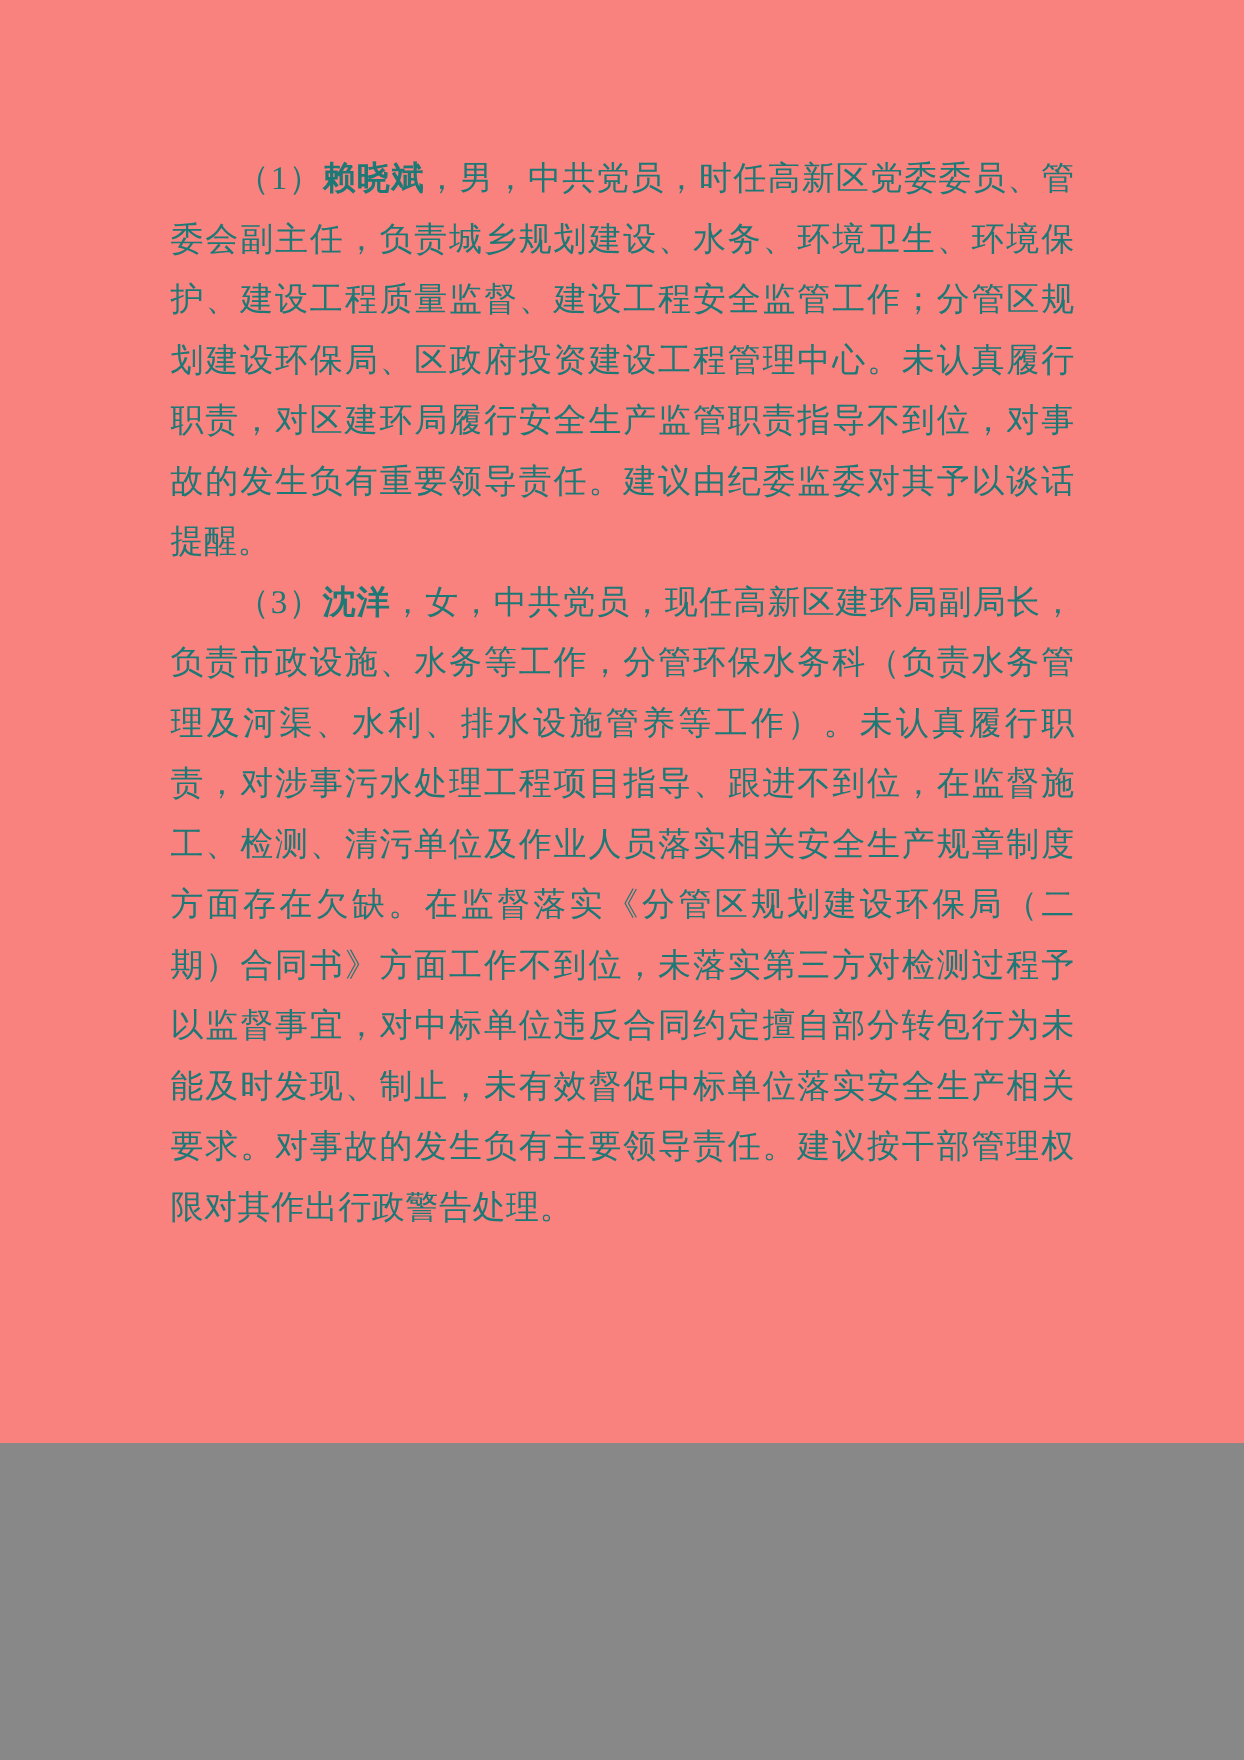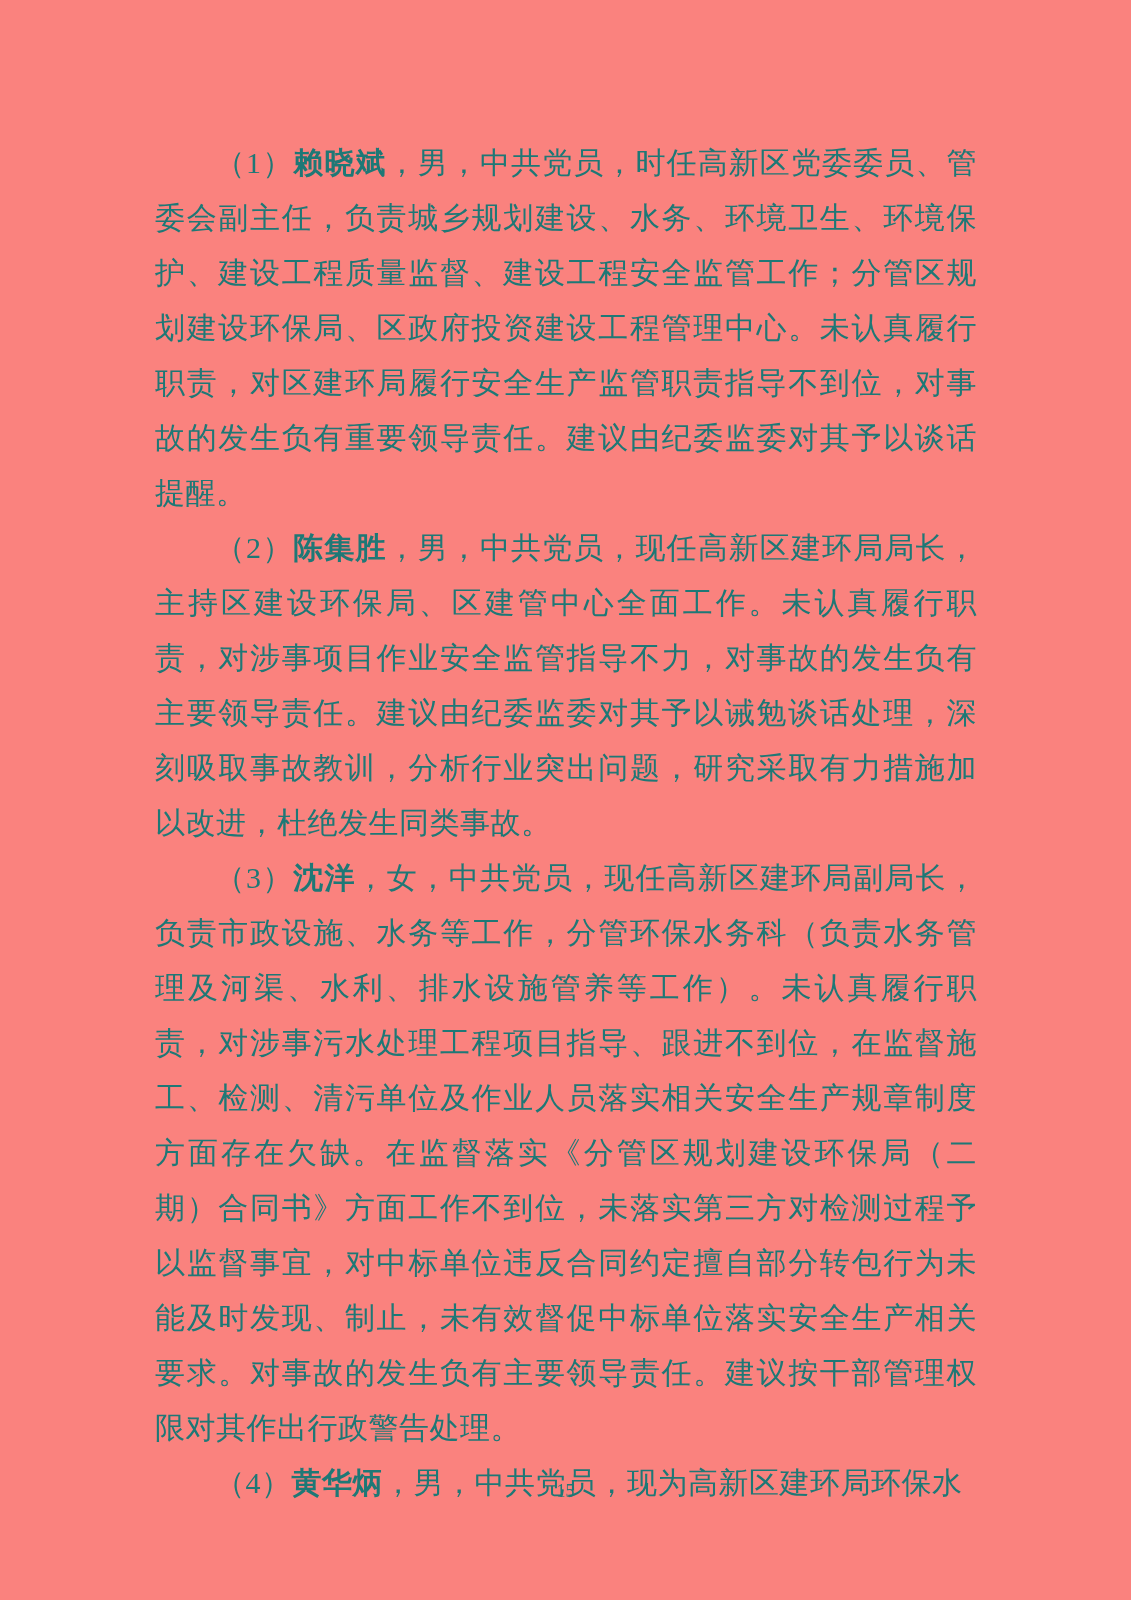--- a/index.html
+++ b/index.html
@@ -6,21 +6,21 @@
     --bg: #fa827e;
     --ink: #1e7876;
   }
   * { margin: 0; padding: 0; box-sizing: border-box; }
   html, body {
     background: #888;
   }
   .page {
     position: relative;
     width: 1131px;
-    height: 1600px;
+    height: 1312px;
     background: var(--bg);
     overflow: hidden;
     font-family: "Liberation Serif", "DejaVu Serif", serif;
   }
   .content {
     position: absolute;
     left: 155px;
     top: 135px;
     width: 822px;
     color: var(--ink);
@@ -49,22 +49,20 @@
   }
 </style>
 </head>
 <body>
 
 <div class="page">
   <div class="content">
 
     <p class="para"><span>（1）</span><span class="person-name">赖晓斌</span><span>，男，中共党员，时任高新区党委委员、管委会副主任，负责城乡规划建设、水务、环境卫生、环境保护、建设工程质量监督、建设工程安全监管工作；分管区规划建设环保局、区政府投资建设工程管理中心。未认真履行职责，对区建环局履行安全生产监管职责指导不到位，对事故的发生负有重要领导责任。建议由纪委监委对其予以谈话提醒。</span></p>
 
-    <p class="para"><span>（2）</span><span class="person-name">陈集胜</span><span>，男，中共党员，现任高新区建环局局长，主持区建设环保局、区建管中心全面工作。未认真履行职责，对涉事项目作业安全监管指导不力，对事故的发生负有主要领导责任。建议由纪委监委对其予以诫勉谈话处理，深刻吸取事故教训，分析行业突出问题，研究采取有力措施加以改进，杜绝发生同类事故。</span></p>
 
     <p class="para"><span>（3）</span><span class="person-name">沈洋</span><span>，女，中共党员，现任高新区建环局副局长，负责市政设施、水务等工作，分管环保水务科（负责水务管理及河渠、水利、排水设施管养等工作）。未认真履行职责，对涉事污水处理工程项目指导、跟进不到位，在监督施工、检测、清污单位及作业人员落实相关安全生产规章制度方面存在欠缺。在监督落实《分管区规划建设环保局（二期）合同书》方面工作不到位，未落实第三方对检测过程予以监督事宜，对中标单位违反合同约定擅自部分转包行为未能及时发现、制止，未有效督促中标单位落实安全生产相关要求。对事故的发生负有主要领导责任。建议按干部管理权限对其作出行政警告处理。</span></p>
 
-    <p class="para"><span>（4）</span><span class="person-name">黄华炳</span><span>，男，中共党员，现为高新区建环局环保水</span></p>
 
   </div>
 
   <div class="page-number">15</div>
 </div>
 
 </body></html>

